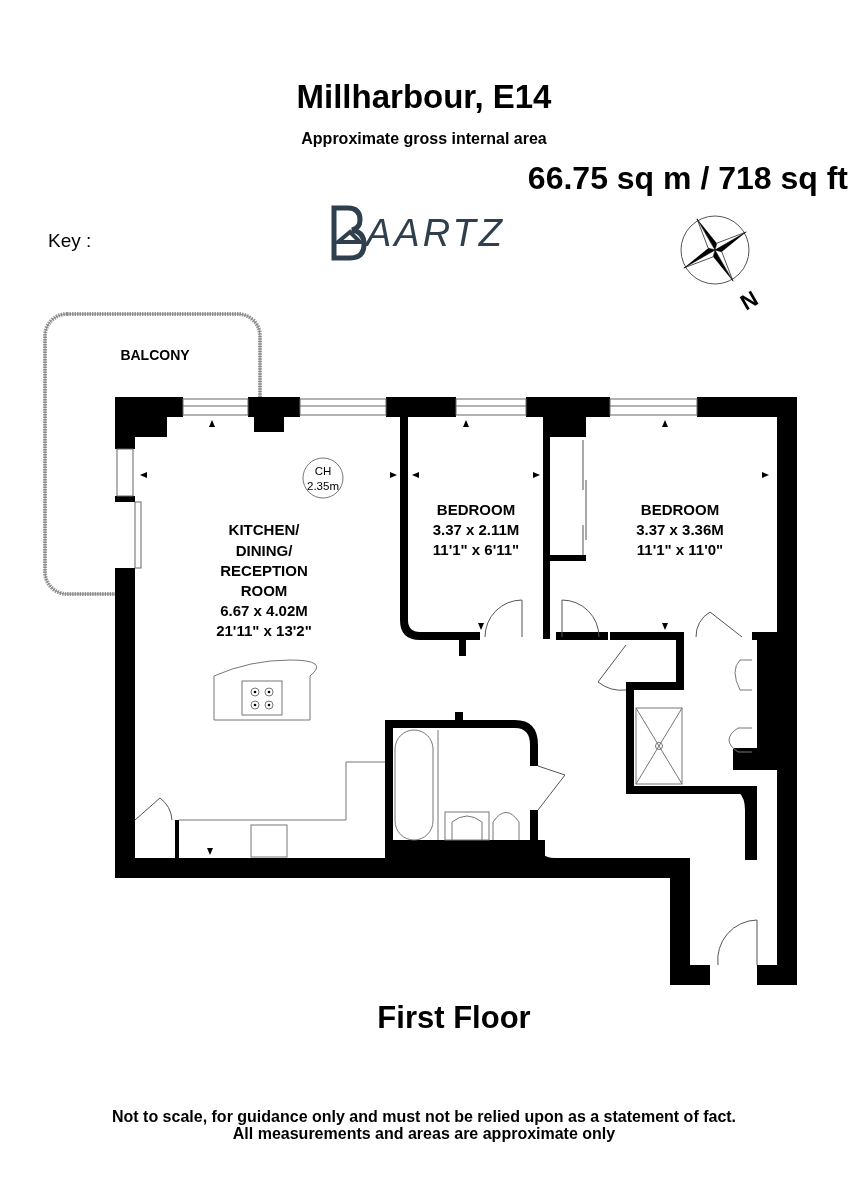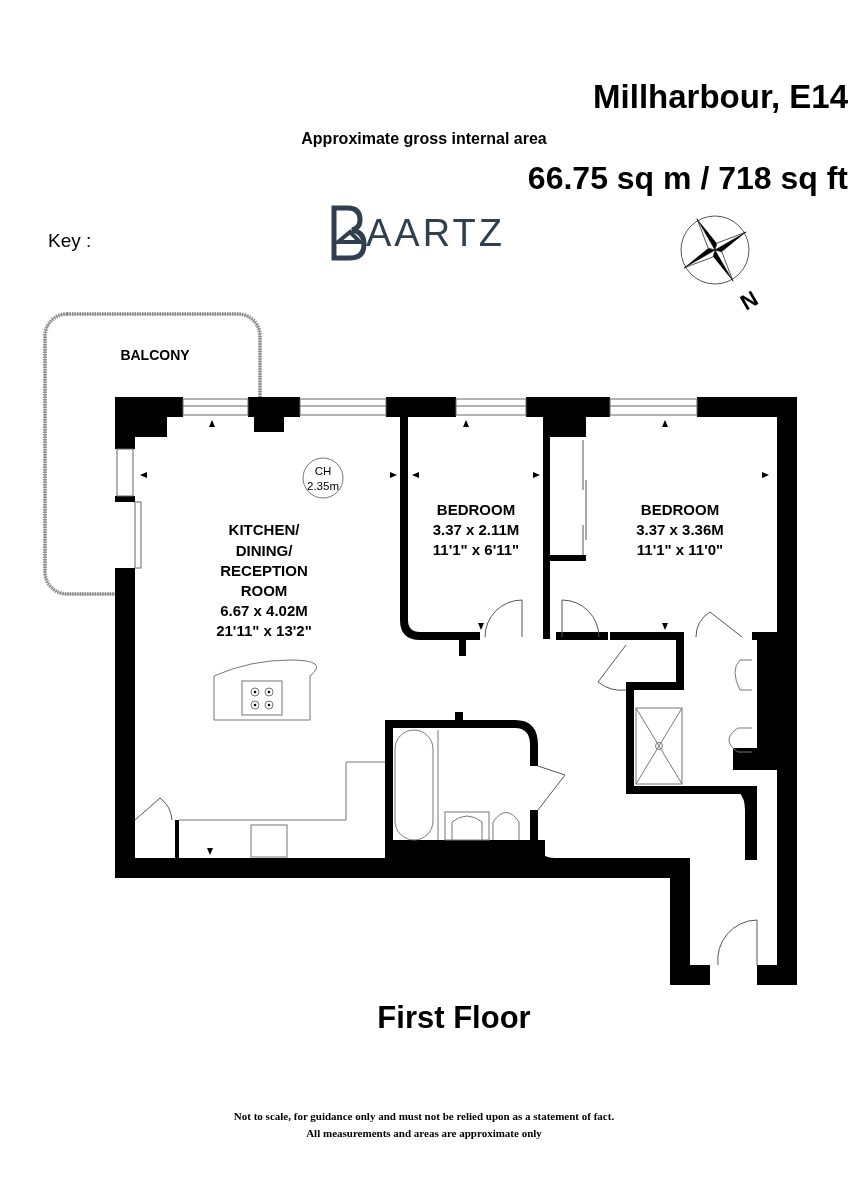--- a/index.html
+++ b/index.html
@@ -1,38 +1,38 @@
 <!DOCTYPE html>
 <html><head>
 <meta charset="utf-8">
 <style>
   html,body{margin:0;padding:0;background:#fff;}
   body{width:848px;height:1200px;position:relative;overflow:hidden;font-family:"Liberation Sans",sans-serif;color:#000;}
   .abs{position:absolute;}
-  .title{left:0;width:848px;top:78px;text-align:right;font-weight:bold;font-size:33px;}
+  .title{left:0;width:848px;top:78px;text-align:center;font-weight:bold;font-size:33px;}
   .subtitle{left:0;width:848px;top:130px;text-align:center;font-weight:bold;font-size:16px;}
   .area{left:0;width:848px;top:160px;text-align:right;font-weight:bold;font-size:32px;}
   .key{left:48px;top:228px;font-size:19px;line-height:26px;}
   .floor-label{left:0;width:908px;top:1000px;text-align:center;font-weight:bold;font-size:31px;}
-  .disc{left:0;width:848px;top:1108px;text-align:center;font-weight:bold;font-size:11px;line-height:17px;font-family:Liberation Serif, serif;}
+  .disc{left:0;width:848px;top:1108px;text-align:center;font-weight:bold;font-size:16px;line-height:17px;}
   svg text{font-family:"Liberation Sans",sans-serif;}
 </style>
 </head>
 <body>
 
 <div class="abs title">Millharbour, E14</div>
 <div class="abs subtitle">Approximate gross internal area</div>
 <div class="abs area">66.75 sq m / 718 sq ft</div>
 
 <div class="abs" style="left:328px;top:202px;width:200px;height:60px;">
   <svg width="60" height="60" viewBox="0 0 60 60" style="position:absolute;left:0;top:0;">
     <path d="M6 56 V6 H20 Q32 6 32 18 Q32 26 24 28 Q36 30 36 42 Q36 56 22 56 Z" fill="none" stroke="#2f3f4e" stroke-width="5"></path>
     <path d="M10 40 L22 30 L32 40 Z" fill="none" stroke="#2f3f4e" stroke-width="4"></path>
   </svg>
-  <span style="position:absolute;left:38px;top:10px;font-size:38px;color:#2f3f4e;letter-spacing:3px;">AARTZ</span>
+  <span style="position:absolute;left:38px;top:10px;font-size:38px;color:#2f3f4e;letter-spacing:3px;font-style:italic;">AARTZ</span>
 </div>
 
 <div class="abs key">
   <div>Key :</div>
 </div>
 
 <svg class="abs" style="left:670px;top:208px;" width="100" height="110" viewBox="0 0 100 110">
   <circle cx="45" cy="42" r="34" fill="none" stroke="#555" stroke-width="1"></circle>
   <g transform="rotate(-30 45 42)">
     <polygon points="45,6 50,37 45,42" fill="#000"></polygon>

